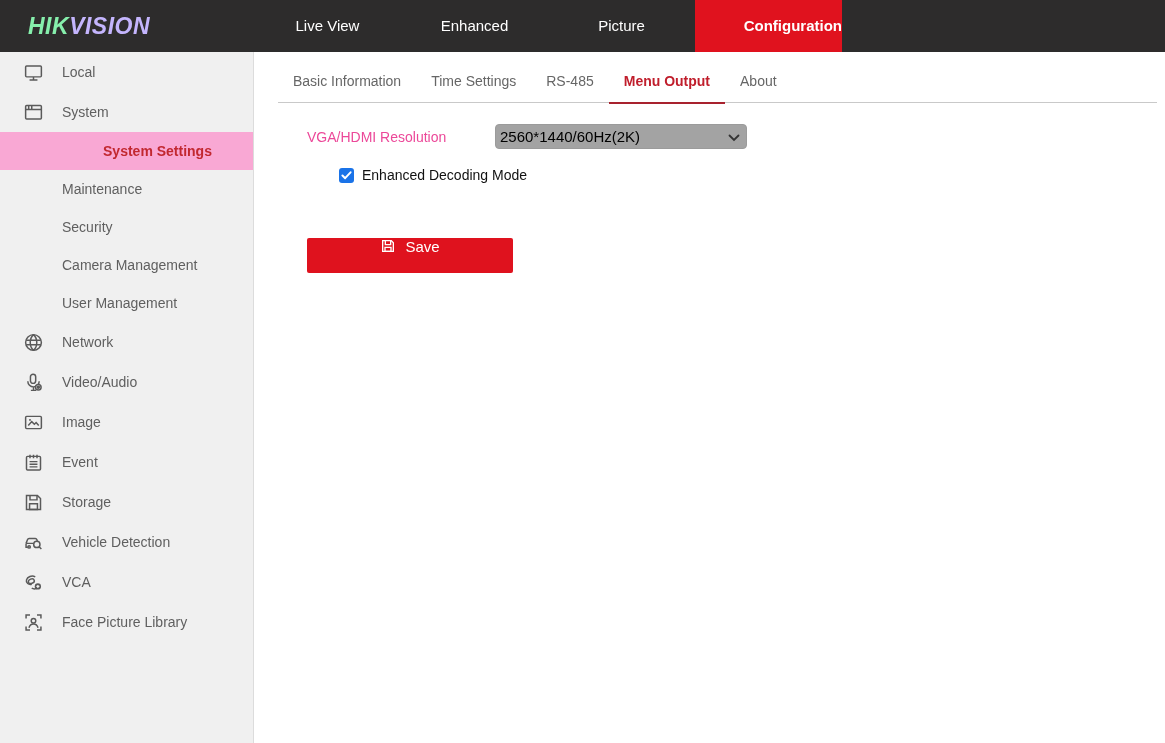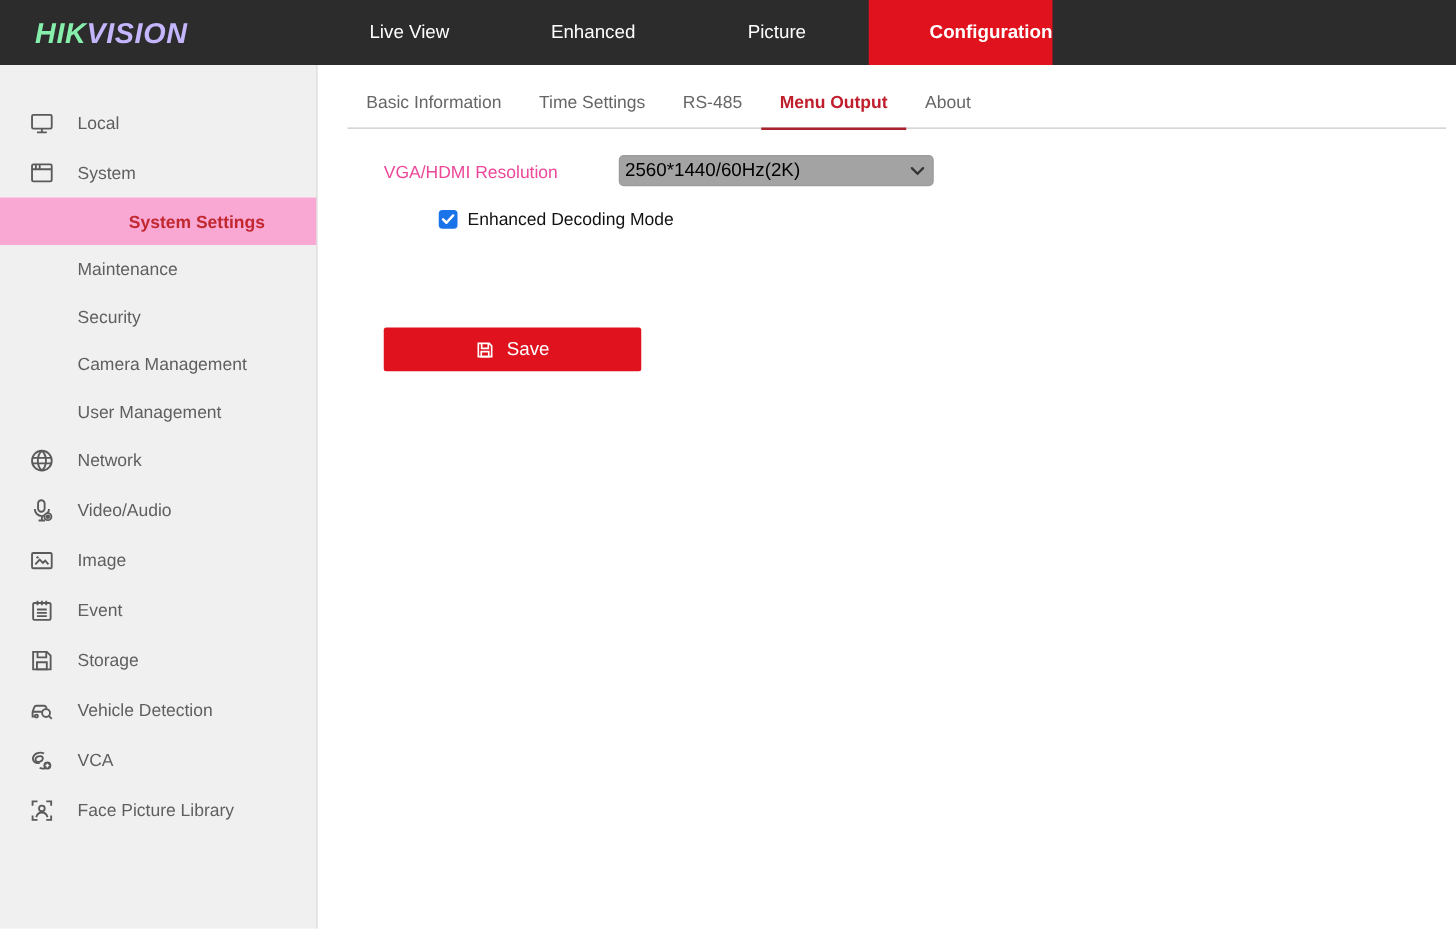--- a/index.html
+++ b/index.html
@@ -13,21 +13,21 @@
     font-style:italic; font-weight:bold; font-size:23px; letter-spacing:.5px; }
   .logo .hik { color:#86efac; }
   .logo .vision { color:#c4b5fd; }
   .nav-items { position:absolute; left:254px; top:0; height:52px; display:flex; }
   .nav-item { width:147px; height:52px; line-height:52px; text-align:center;
     color:#fff; font-size:15px; cursor:pointer; }
   .nav-item.active { background:#e0121e; font-weight:bold;text-align:right; }
 
   
   .sidebar { position:absolute; top:52px; left:0; width:254px; bottom:0;
-    background:#f0f0f0; border-right:1px solid #dcdcdc; padding-top:26px; }
+    background:#f0f0f0; border-right:1px solid #dcdcdc; }
   .side-row { display:flex; align-items:center; height:40px; padding-left:22px;
     color:#5f5f5f; font-size:14px; cursor:pointer; }
   .side-row .icon { width:22px; height:22px; display:flex; align-items:center;
     justify-content:center; }
   .side-row .lbl { margin-left:18px; }
   .side-row.sub { height:38px; padding-left:62px; }
   .side-row.sub .lbl { margin-left:0; }
   .side-row.active { background:#f9a8d4;justify-content:center; }
   .side-row.active .lbl { color:#c22830; font-weight:bold; }
 
@@ -40,29 +40,29 @@
   .tab.active { color:#c01e2c; font-weight:bold; border-bottom-color:#a8222e; }
 
   .form-row1 { position:absolute; left:52px; top:72px; display:flex; align-items:center; }
   .form-label { width:188px; font-size:14px; color:#ec4899; }
   .select { width:252px; height:25px; background:#a3a3a3; border:1px solid #9b9b9b;
     border-radius:4px; display:flex; align-items:center; padding:0 6px 0 4px;
     font-size:15px; color:#000; cursor:pointer; }
   .select .sel-text { flex:1; white-space:nowrap; overflow:hidden; }
   .select .chev { color:#333; }
 
-  .form-row2 { position:absolute; left:52px; top:115px; display:flex; align-items:center;padding-left:44px; }
+  .form-row2 { position:absolute; left:40px; top:115px; display:flex; align-items:center;padding-left:44px; }
   .checkbox { width:15px; height:15px; background:#1a73e8; border-radius:3px;
     display:flex; align-items:center; justify-content:center; cursor:pointer; }
   .check-label { margin-left:8px; font-size:14px; color:#111; }
 
   .save-btn { position:absolute; left:52px; top:186px; width:206px; height:35px;
     background:#df121e; border:none; border-radius:2px; color:#fff; font-size:15px;
-    display:flex; align-items:center; justify-content:center; gap:9px; cursor:pointer;
-    font-family:"Liberation Sans", sans-serif;margin-top:24px; }
+    display:flex; justify-content:center; gap:9px; cursor:pointer;
+    font-family:"Liberation Sans", sans-serif; }
 </style>
 </head>
 <body>
 
 <div class="stage">
 
   <div class="topnav">
     <div class="logo">
       <span class="hik">HIK</span>
         <span class="vision">VISION</span>

